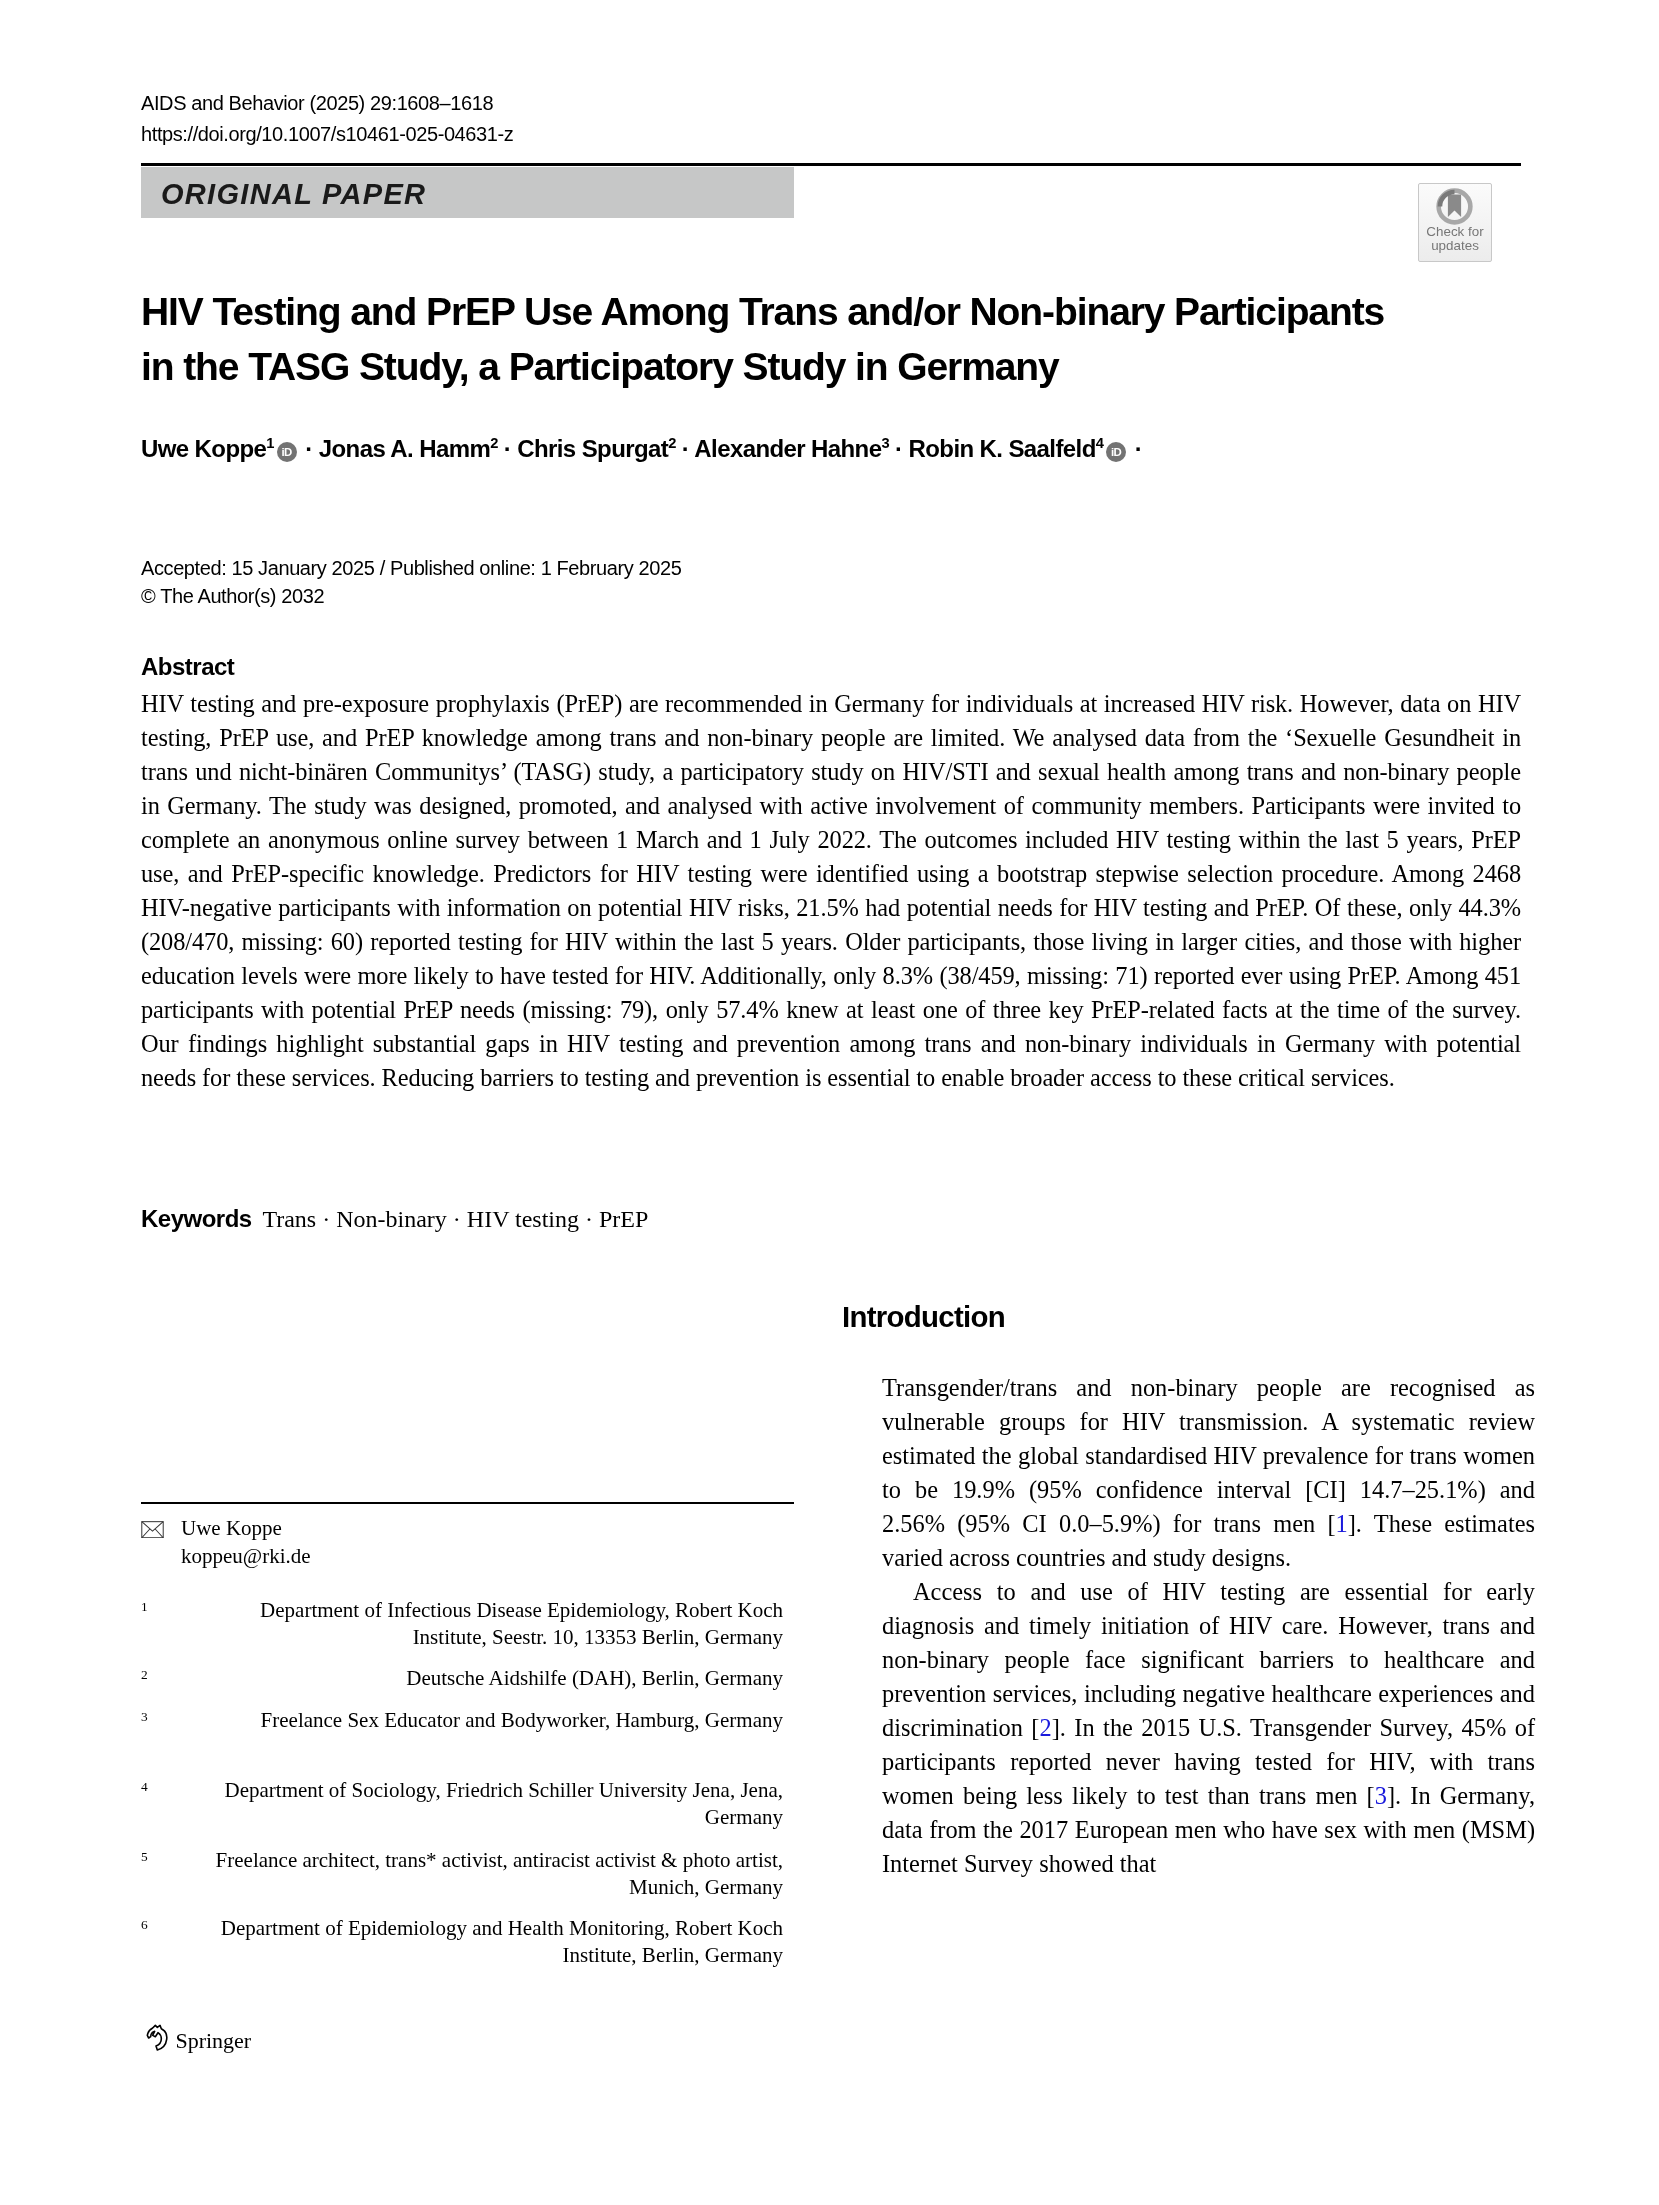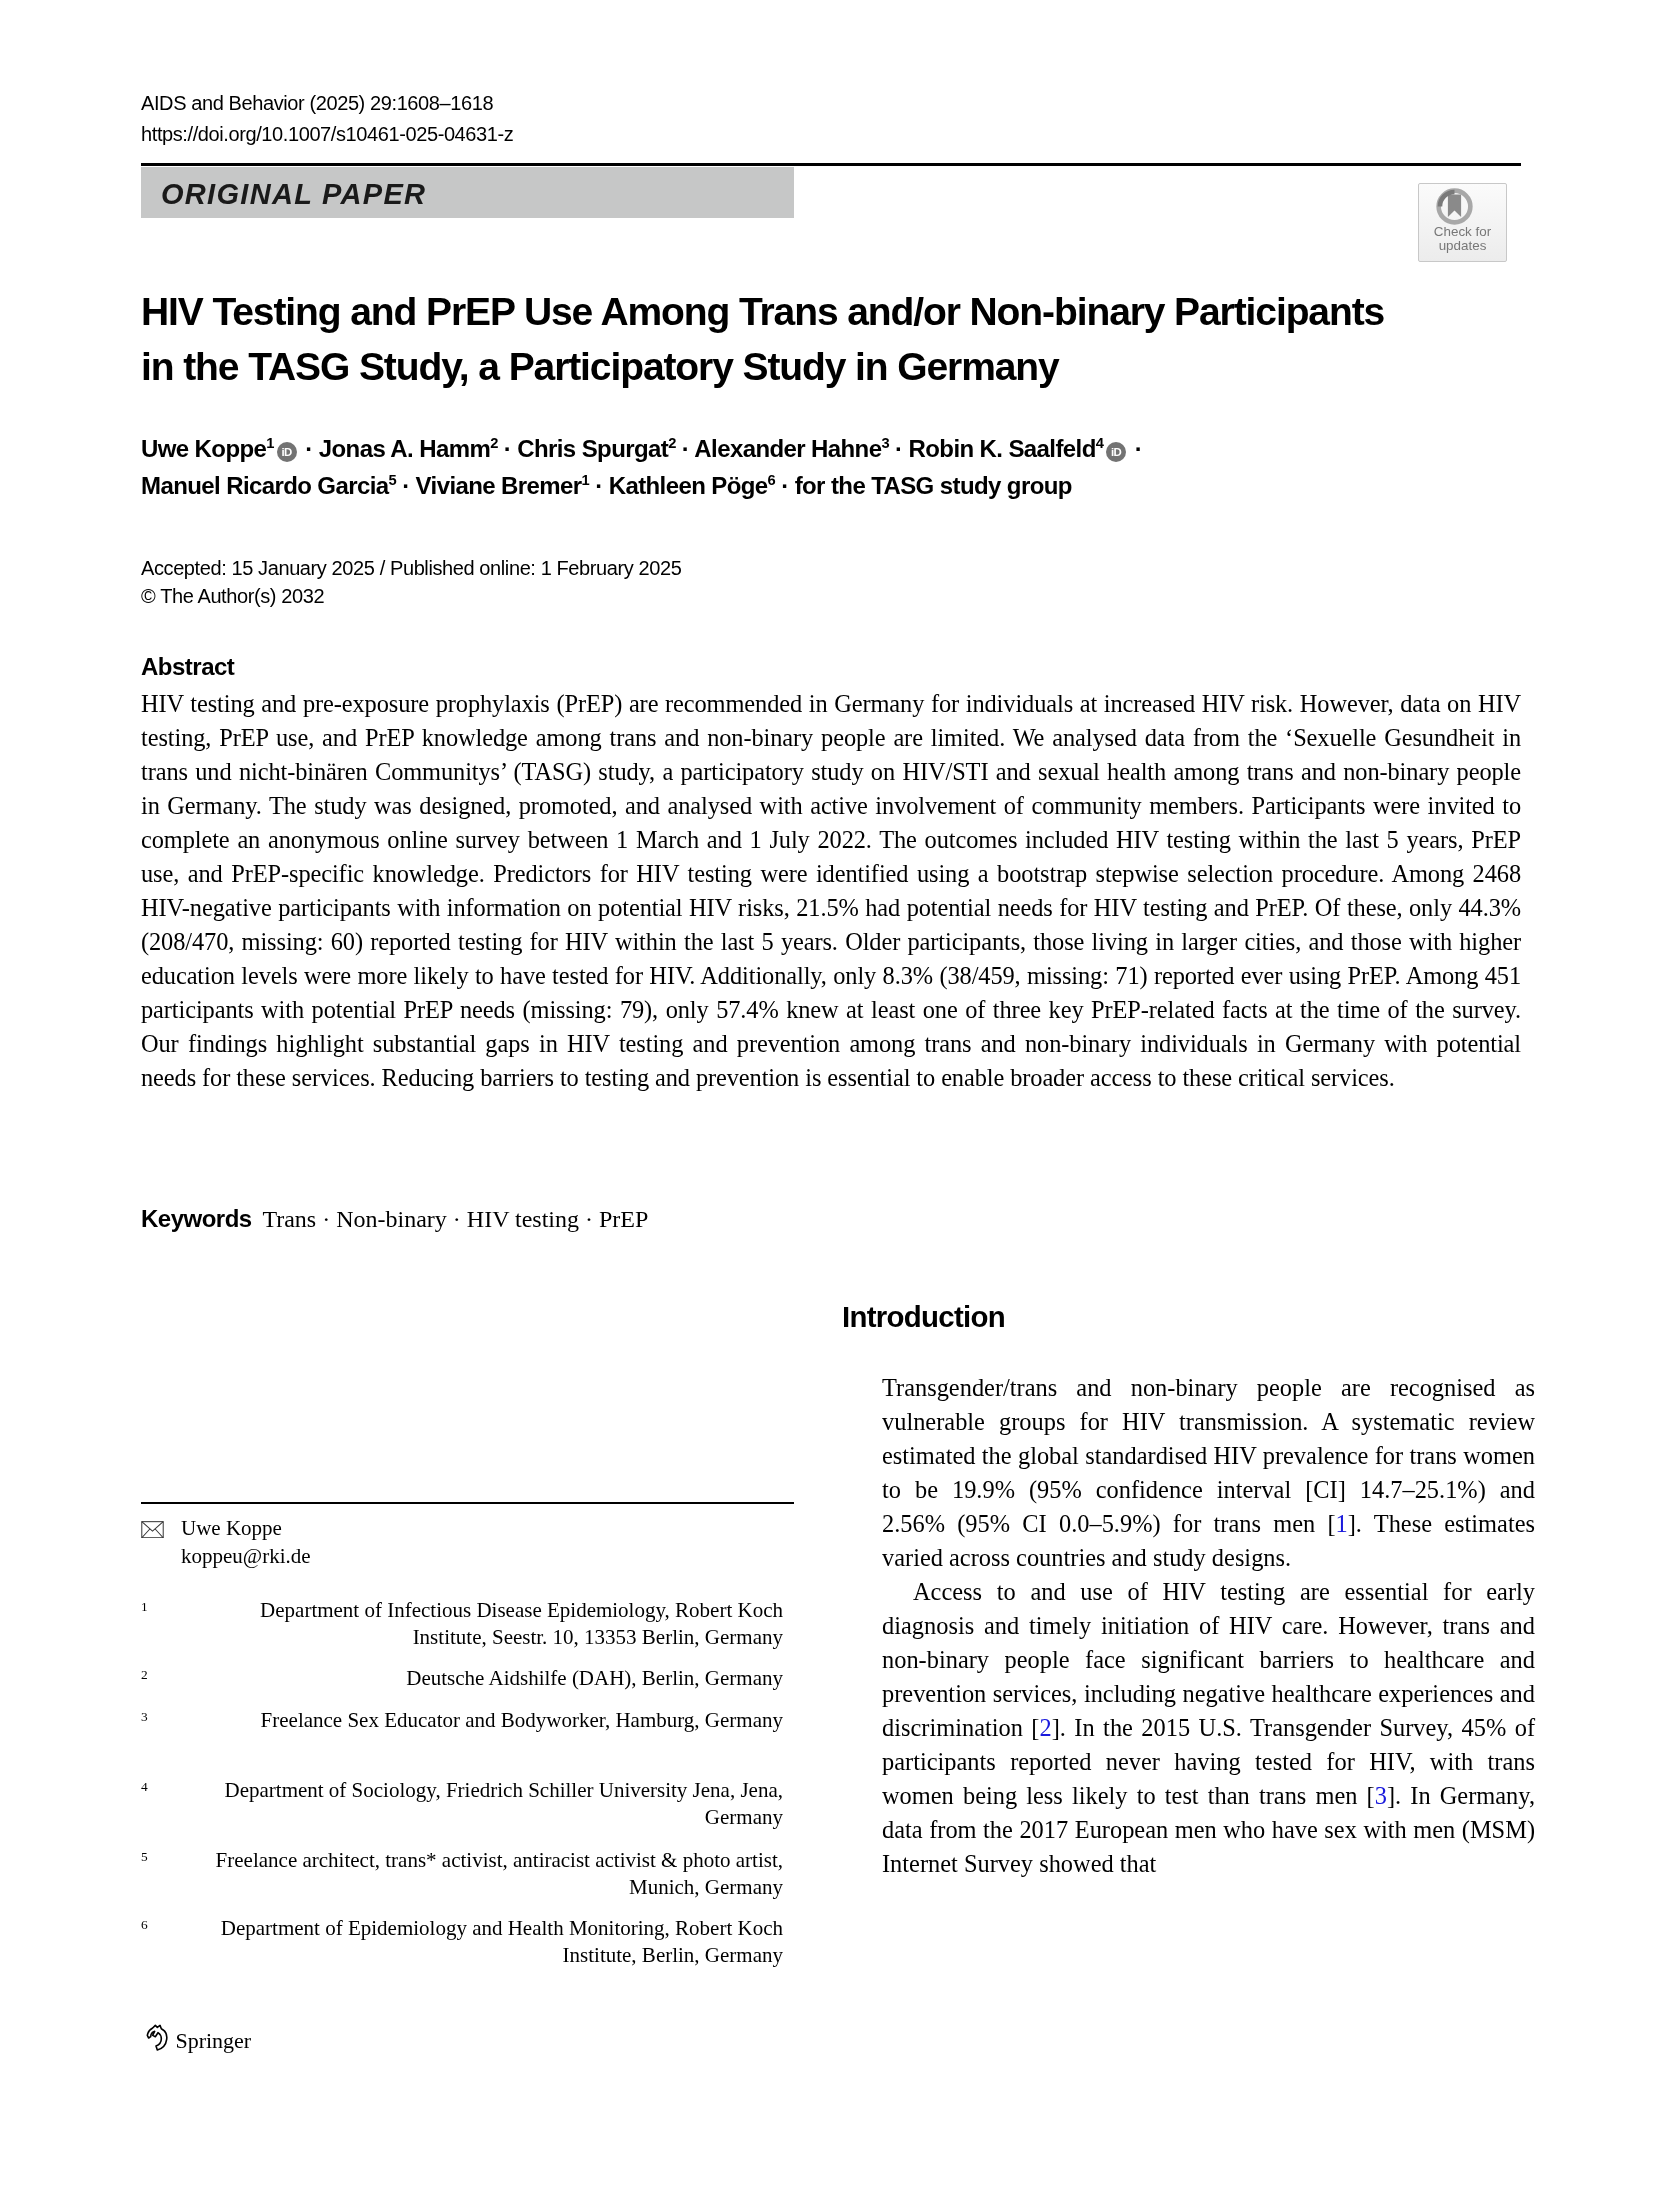--- a/index.html
+++ b/index.html
@@ -5,21 +5,21 @@
   html, body { margin: 0; padding: 0; background: #ffffff; }
   body { width: 1660px; height: 2205px; position: relative; overflow: hidden; color: #000; }
   .sans { font-family: "Liberation Sans", "DejaVu Sans", sans-serif; }
   .serif { font-family: "Liberation Serif", "DejaVu Serif", serif; text-align: right; }
 
   #journal-header { position: absolute; left: 141px; top: 88px; font-size: 20px; line-height: 31px; letter-spacing: -0.4px; }
   #header-rule { position: absolute; left: 141px; top: 163px; width: 1380px; height: 3.3px; background: #000; }
   #article-type-bar { position: absolute; left: 141px; top: 167px; width: 653px; height: 51px; background: #c6c7c7; }
   #article-type-label { position: absolute; left: 20px; top: 11.4px; font-size: 29px; font-weight: bold; letter-spacing: 1.3px; color: #1a1a1a; font-style: italic; }
 
-  #check-updates { position: absolute; left: 1418px; top: 183px; width: 89px; height: 79px; border: 1.3px solid #c8c8c8; border-radius: 2px; background: linear-gradient(#fbfbfb, #ececec); box-sizing: border-box; text-align: center; }
+  #check-updates { position: absolute; left: 1418px; top: 183px; width: 74px; height: 79px; border: 1.3px solid #c8c8c8; border-radius: 2px; background: linear-gradient(#fbfbfb, #ececec); box-sizing: border-box; text-align: center; }
   #check-updates svg { position: absolute; left: 17.4px; top: 4px; }
   #check-updates-text { position: absolute; left: 0; right: 0; top: 41px; font-size: 13.4px; line-height: 14px; color: #777; }
 
   #title { position: absolute; left: 141px; top: 284px; width: 1305px; font-size: 39px; line-height: 55px; font-weight: bold; letter-spacing: -1.1px; }
 
   #authors { position: absolute; left: 141px; top: 430px; width: 1272px; font-size: 24px; line-height: 37px; font-weight: bold; letter-spacing: -0.6px; }
   #authors sup { font-size: 14.7px; vertical-align: 9.4px; line-height: 0; }
   .orcid { display: inline-block; width: 20px; height: 20px; border-radius: 50%; background: #737373; color: #fff; font-size: 11.4px; line-height: 20px; text-align: center; vertical-align: 1.3px; font-weight: bold; margin: 0 2.7px 0 2.7px; letter-spacing: -0.7px; }
 
   #dates { position: absolute; left: 141px; top: 554px; font-size: 20px; line-height: 28px; letter-spacing: -0.4px; }
@@ -77,23 +77,20 @@
 
 <div id="title" class="sans">
   <div>HIV Testing and PrEP Use Among Trans and/or Non-binary Participants</div>
   <div>in the TASG Study, a Participatory Study in Germany</div>
 </div>
 
 <div id="authors" class="sans">
   <div>
     <span>Uwe Koppe</span><sup>1</sup><span class="orcid">iD</span><span> · </span><span>Jonas A. Hamm</span><sup>2</sup><span> · </span><span>Chris Spurgat</span><sup>2</sup><span> · </span><span>Alexander Hahne</span><sup>3</sup><span> · </span><span>Robin K. Saalfeld</span><sup>4</sup><span class="orcid">iD</span><span> ·</span>
   </div>
-  <div>
-    <span>Manuel Ricardo Garcia</span><sup>5</sup><span> · </span><span>Viviane Bremer</span><sup>1</sup><span> · </span><span>Kathleen Pöge</span><sup>6</sup><span> · </span><span>for the TASG study group</span>
-  </div>
 </div>
 
 <div id="dates" class="sans">
   <div>Accepted: 15 January 2025 / Published online: 1 February 2025</div>
   <div>© The Author(s) 2032</div>
 </div>
 
 <div id="abstract-heading" class="sans">Abstract</div>
 <div id="abstract-body" class="serif">HIV testing and pre-exposure prophylaxis (PrEP) are recommended in Germany for individuals at increased HIV risk. However, data on HIV testing, PrEP use, and PrEP knowledge among trans and non-binary people are limited. We analysed data from the ‘Sexuelle Gesundheit in trans und nicht-binären Communitys’ (TASG) study, a participatory study on HIV/STI and sexual health among trans and non-binary people in Germany. The study was designed, promoted, and analysed with active involvement of community members. Participants were invited to complete an anonymous online survey between 1 March and 1 July 2022. The outcomes included HIV testing within the last 5 years, PrEP use, and PrEP-specific knowledge. Predictors for HIV testing were identified using a bootstrap stepwise selection procedure. Among 2468 HIV-negative participants with information on potential HIV risks, 21.5% had potential needs for HIV testing and PrEP. Of these, only 44.3% (208/470, missing: 60) reported testing for HIV within the last 5 years. Older participants, those living in larger cities, and those with higher education levels were more likely to have tested for HIV. Additionally, only 8.3% (38/459, missing: 71) reported ever using PrEP. Among 451 participants with potential PrEP needs (missing: 79), only 57.4% knew at least one of three key PrEP-related facts at the time of the survey. Our findings highlight substantial gaps in HIV testing and prevention among trans and non-binary individuals in Germany with potential needs for these services. Reducing barriers to testing and prevention is essential to enable broader access to these critical services.</div>
 

